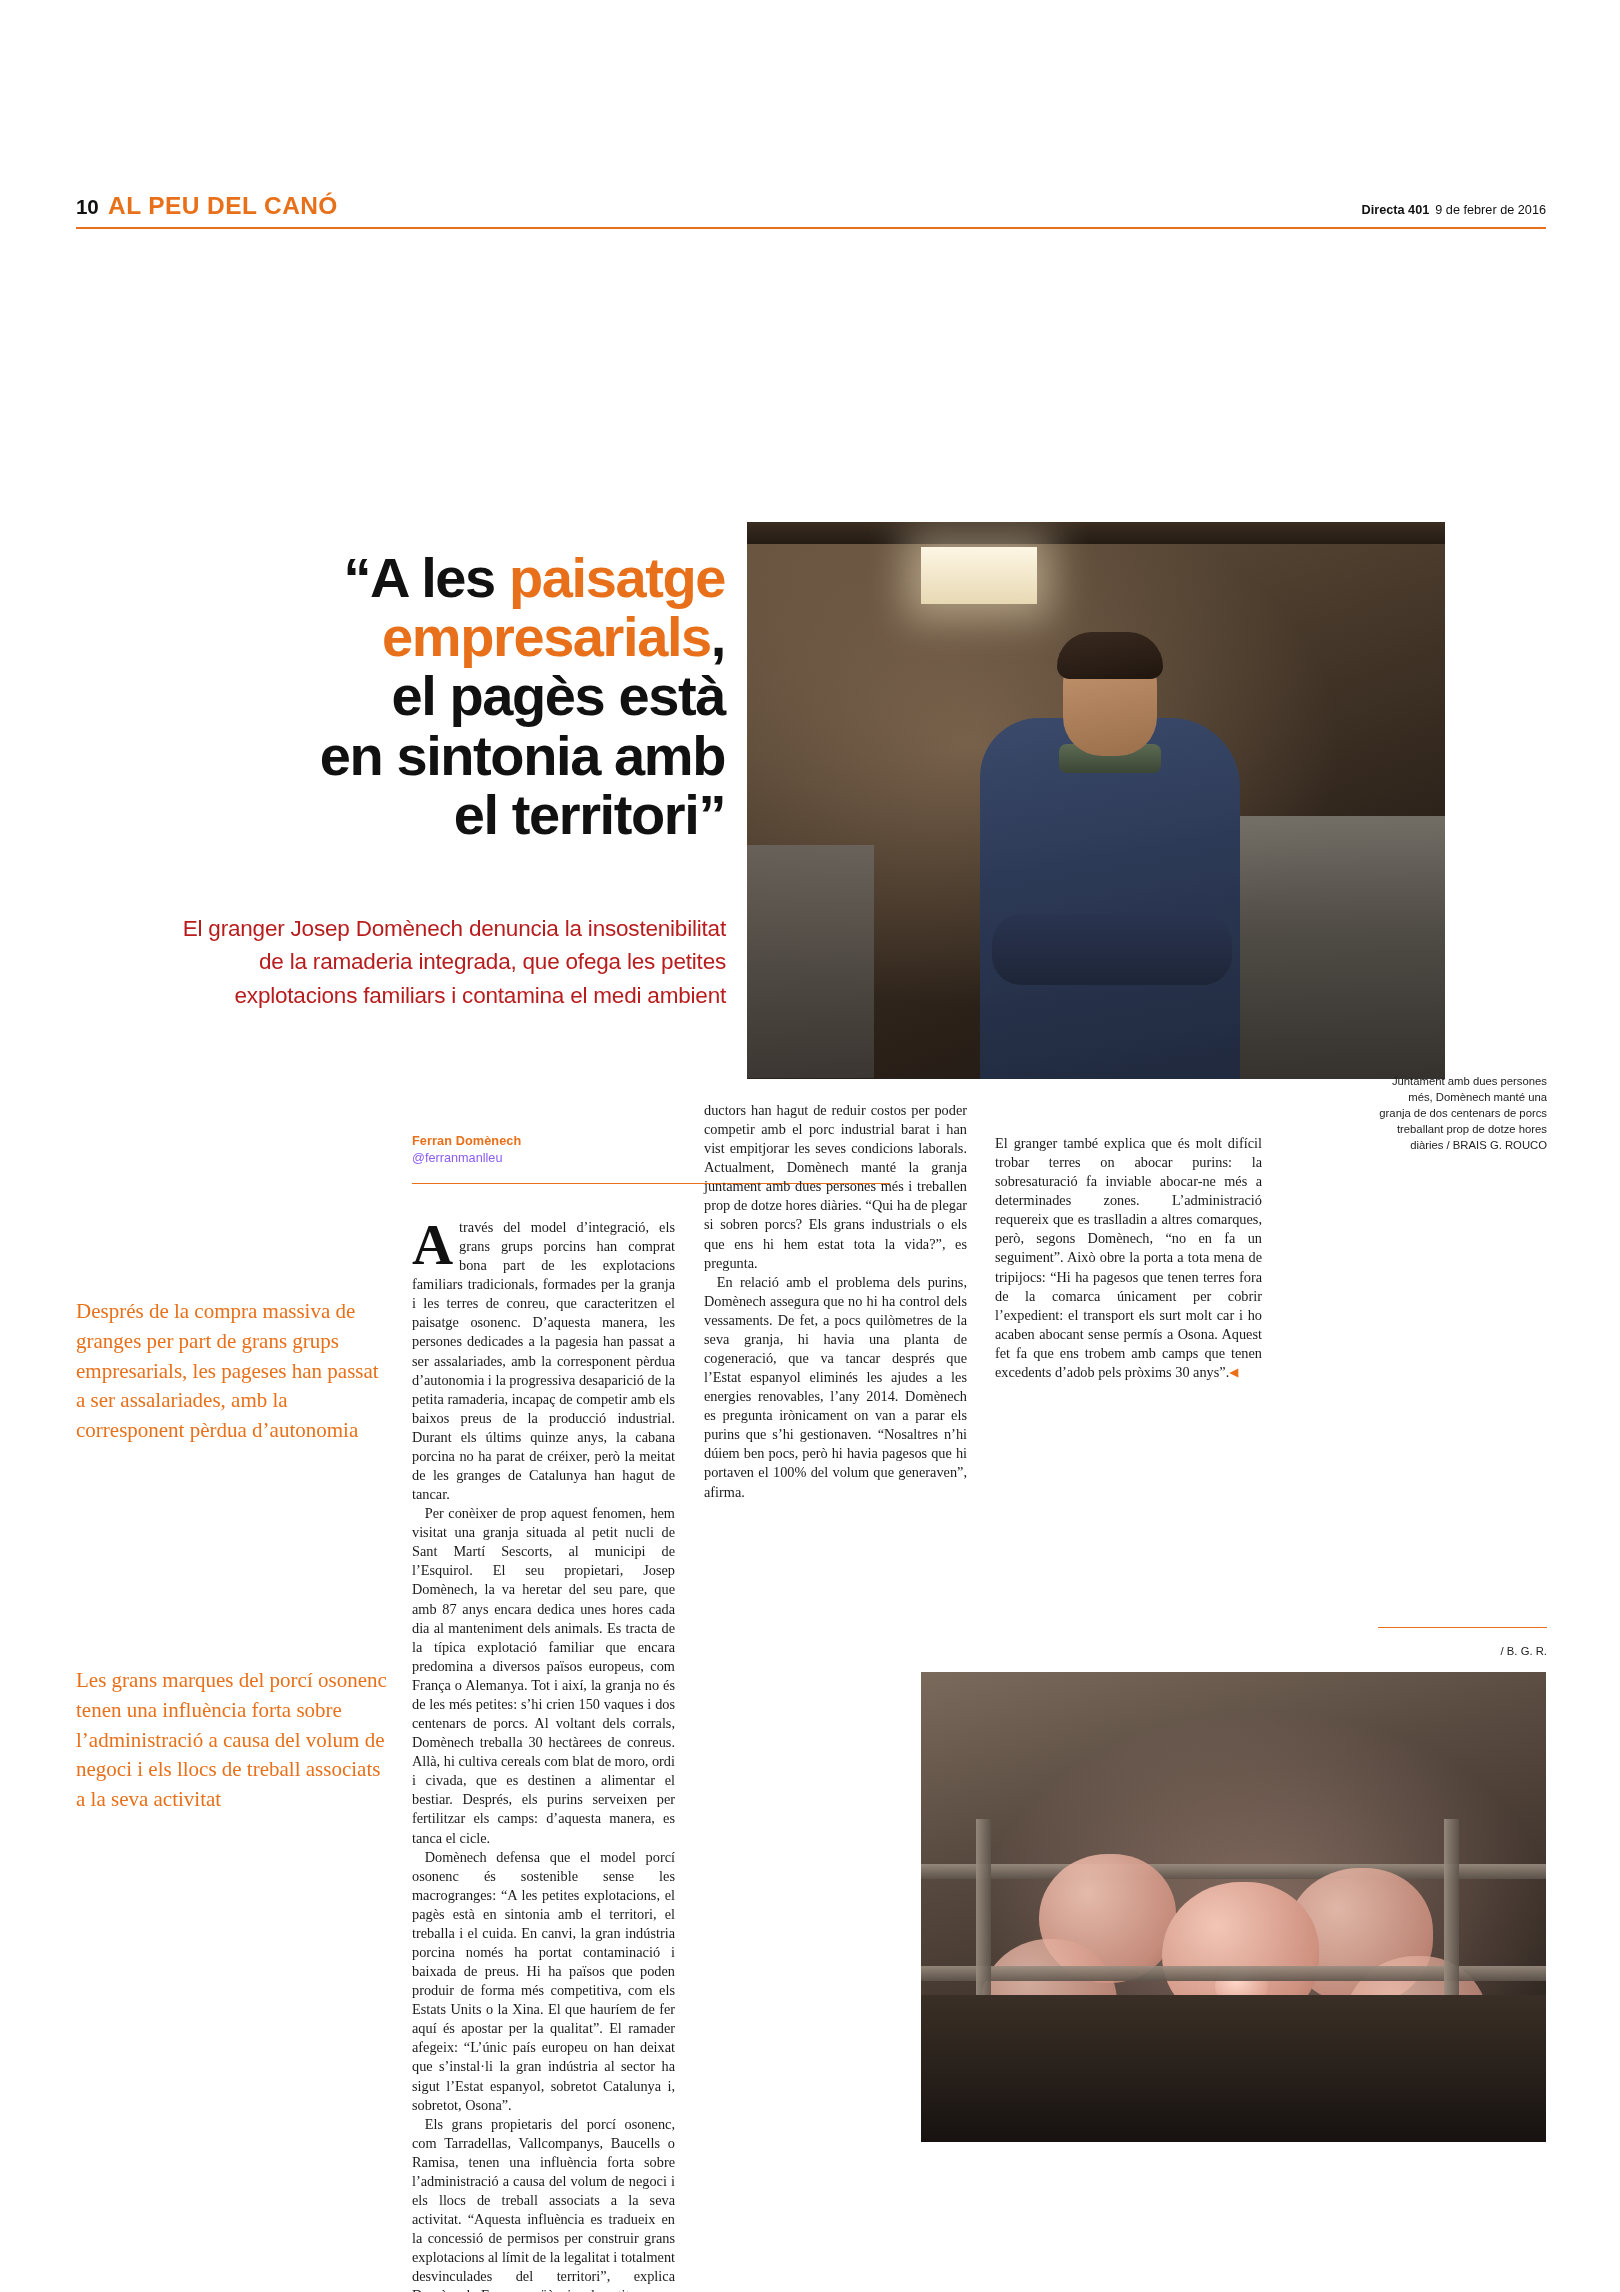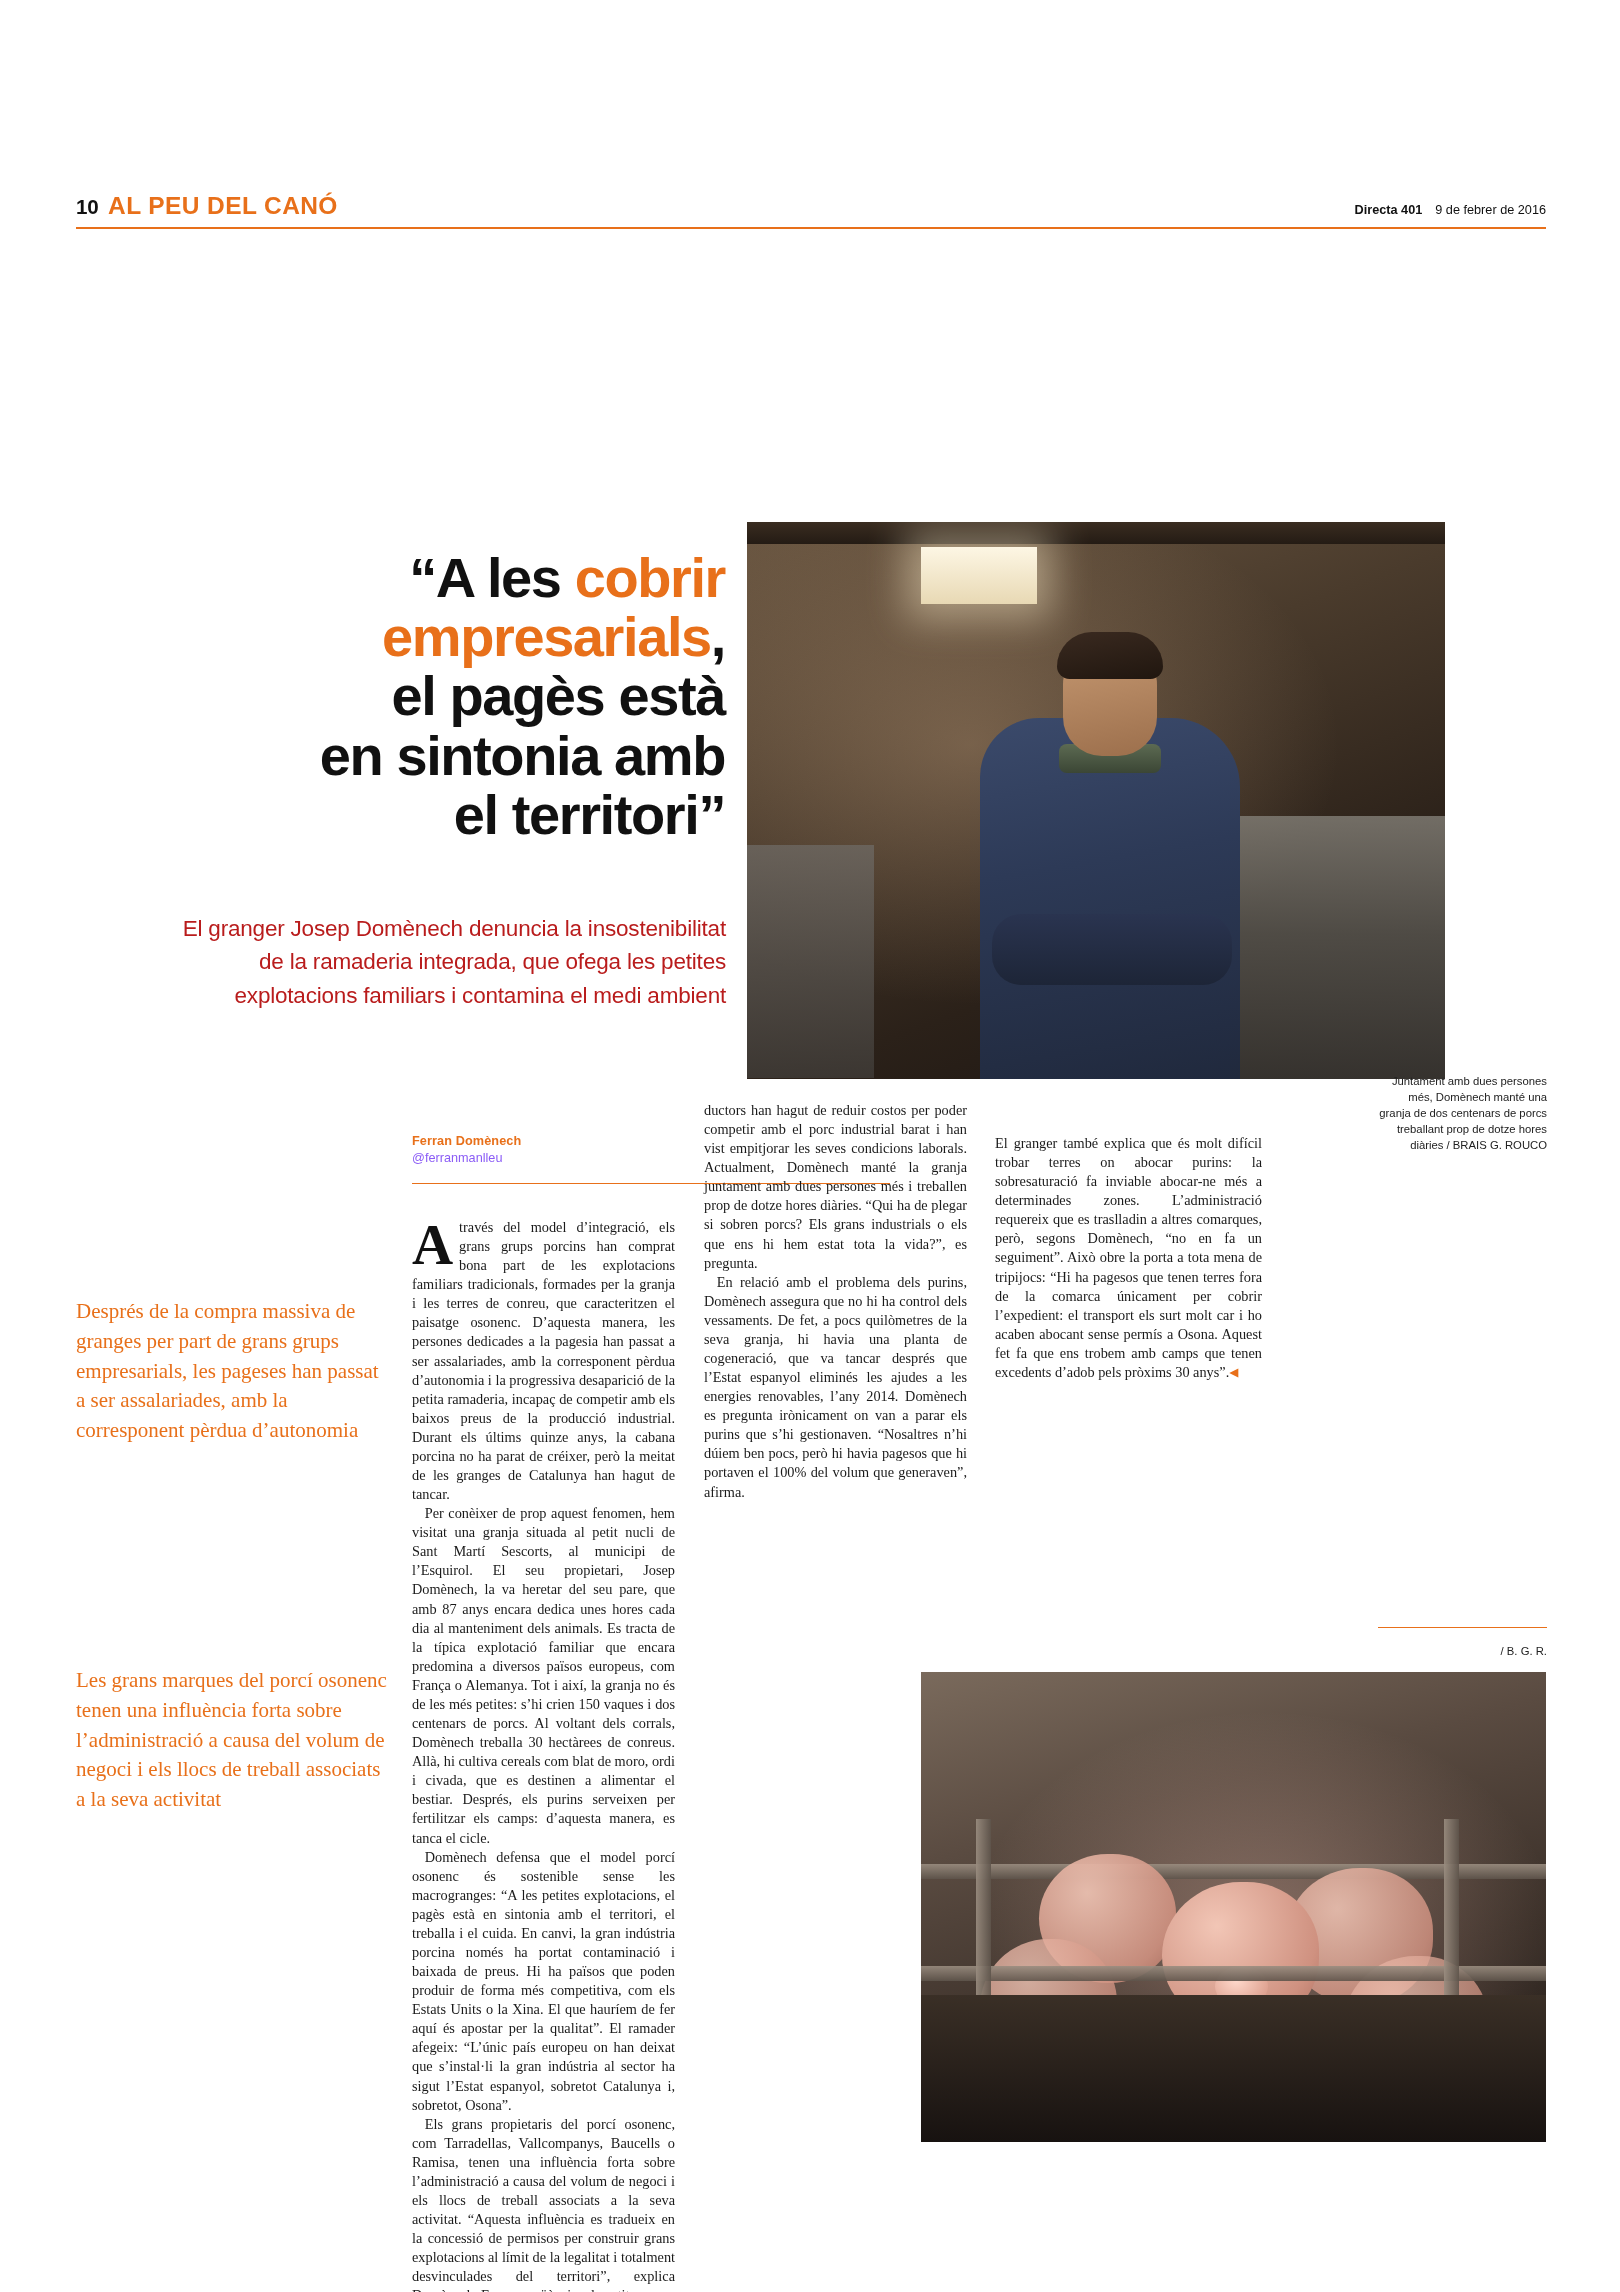--- a/index.html
+++ b/index.html
@@ -45,21 +45,21 @@
     color: #e8701a;
     letter-spacing: 0.4px;
   }
   .masthead-right {
     margin-left: auto;
     font-family: "Liberation Sans", sans-serif;
     font-size: 12.7px;
     color: #111;
     display: flex;
     align-items: baseline;
-    gap: 13px;
+    gap: 6px;
   }
   .masthead-right .brand {
     font-weight: bold;
   }
   .rule-top {
     position: absolute;
     left: 76px;
     top: 227px;
     width: 1470px;
     height: 2px;
@@ -318,21 +318,21 @@
     <span class="folio">10</span>
     <span class="section-title">AL PEU DEL CANÓ</span>
     <span class="masthead-right">
       <span class="brand">Directa 401</span>
       <span>9 de febrer de 2016</span>
     </span>
   </div>
   <div class="rule-top"></div>
 
   <h1 class="headline">
-    <span>“A les </span><span class="hl-orange">cobrir</span><br>
+    <span>“A les </span><span class="hl-orange">paisatge</span><br>
     <span class="hl-orange">empresarials</span><span>,</span><br>
     <span>el pagès està</span><br>
     <span>en sintonia amb</span><br>
     <span>el territori”</span>
   </h1>
 
   <div class="standfirst">El granger Josep Domènech denuncia la insostenibilitat de la ramaderia integrada, que ofega les petites explotacions familiars i contamina el medi ambient</div>
 
   <div class="photo-main">
     <div class="beam"></div>

